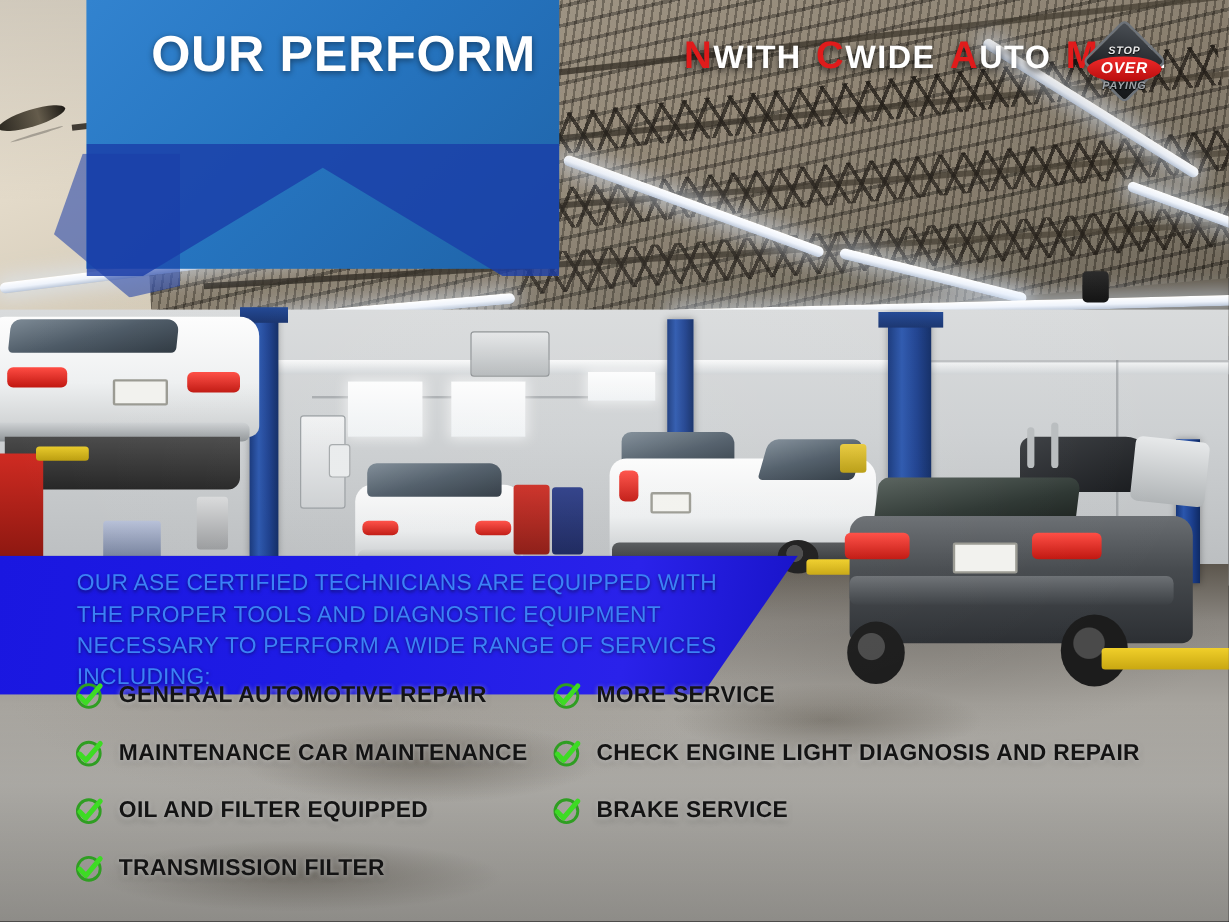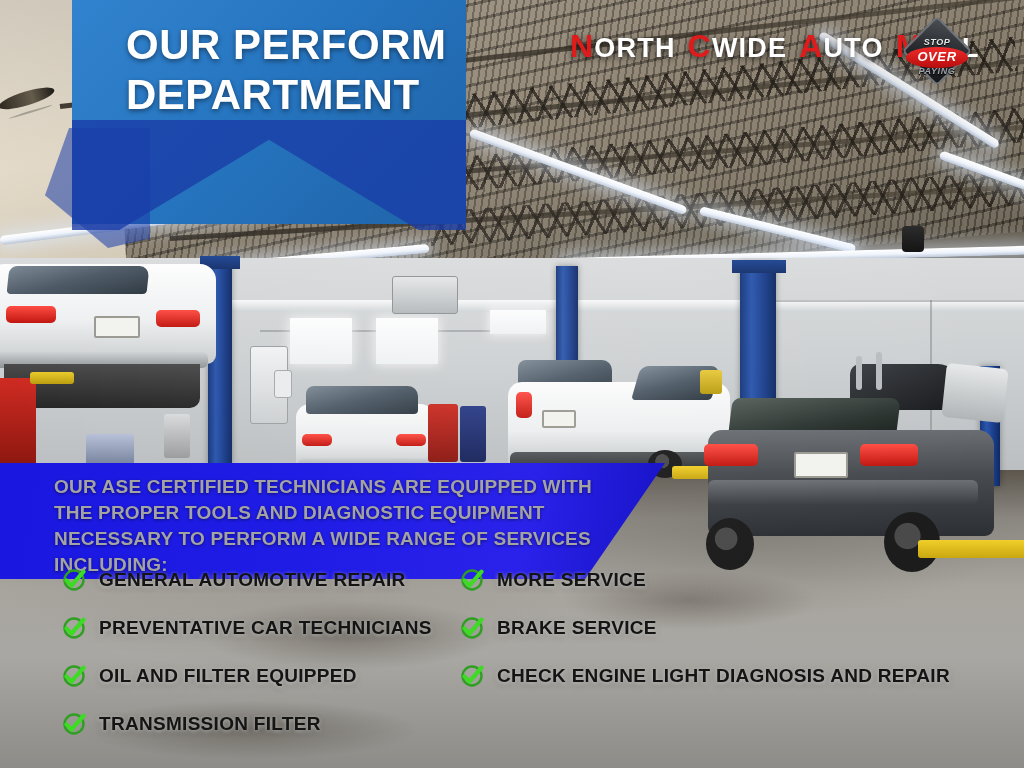--- a/index.html
+++ b/index.html
@@ -217,22 +217,22 @@
   }
 
   
   .banner {
     position: absolute; left: 0; top: 463px; width: 665px; height: 116px;
     background: linear-gradient(100deg, #1a17e0 0%, #1f1ce6 45%, #2a22ea 78%, #1713c6 100%);
     clip-path: polygon(0 0, 100% 0, 88% 100%, 0 100%);
     box-shadow: 0 2px 10px rgba(0,0,0,0.35);
   }
   .banner-text {
-    position: absolute; left: 54px; top: 474px; width: 540px;
-    color: #a3a3a3; font-size: 19px; font-weight: bold; line-height: 26px;
+    position: absolute; left: 64px; top: 474px; width: 540px;
+    color: #3b82f6; font-size: 19px; font-weight: normal; line-height: 26px;
     letter-spacing: 0.2px;
     text-shadow: 0 1px 3px rgba(0,0,0,0.5);
   }
 
   
   .services { position: absolute; left: 0; top: 556px; width: 1024px; height: 190px; text-align: right; }
   .svc-col { position: absolute; top: 0; }
   .svc-col.left { left: 62px; }
   .svc-col.right { left: 460px; }
   .svc-item {
@@ -365,27 +365,26 @@
     <div class="cabinet" style="left:876px; top:352px; width:6px; height:38px; background:#b9bdbf;"></div>
 
     <div class="photo-grade"></div>
   </div>
 
   <div class="header-panel"></div>
   <div class="header-wedge"></div>
   <div class="header-wedge-2"></div>
   <div class="header-title">
     <div>OUR PERFORM</div>
-    <div>DEPARTMENT</div>
   </div>
 
   <div class="brand">
     <span class="w">
       <span class="cap">N</span>
-        <span class="rest">ORTH</span>
+        <span class="rest">WITH</span>
     </span>
     <span class="w">
       <span class="cap">C</span>
         <span class="rest">WIDE</span>
     </span>
     <span class="w">
       <span class="cap">A</span>
         <span class="rest">UTO</span>
     </span>
     <span class="w">
@@ -417,21 +416,21 @@
         </span>
         <span class="svc-label">GENERAL AUTOMOTIVE REPAIR</span>
       </div>
       <div class="svc-item">
         <span class="check">
           <svg width="24" height="24" viewBox="0 0 24 24">
             <circle cx="12" cy="12" r="9.5" fill="none" stroke="#2f9e22" stroke-width="2.4"></circle>
             <path d="M4.5 12.4 L9.6 17.6 L21.5 3.6" fill="none" stroke="#3ddb24" stroke-width="4.2" stroke-linecap="round" stroke-linejoin="round"></path>
           </svg>
         </span>
-        <span class="svc-label">PREVENTATIVE CAR TECHNICIANS</span>
+        <span class="svc-label">MAINTENANCE CAR MAINTENANCE</span>
       </div>
       <div class="svc-item">
         <span class="check">
           <svg width="24" height="24" viewBox="0 0 24 24">
             <circle cx="12" cy="12" r="9.5" fill="none" stroke="#2f9e22" stroke-width="2.4"></circle>
             <path d="M4.5 12.4 L9.6 17.6 L21.5 3.6" fill="none" stroke="#3ddb24" stroke-width="4.2" stroke-linecap="round" stroke-linejoin="round"></path>
           </svg>
         </span>
         <span class="svc-label">OIL AND FILTER EQUIPPED</span>
       </div>
@@ -456,28 +455,28 @@
         </span>
         <span class="svc-label">MORE SERVICE</span>
       </div>
       <div class="svc-item">
         <span class="check">
           <svg width="24" height="24" viewBox="0 0 24 24">
             <circle cx="12" cy="12" r="9.5" fill="none" stroke="#2f9e22" stroke-width="2.4"></circle>
             <path d="M4.5 12.4 L9.6 17.6 L21.5 3.6" fill="none" stroke="#3ddb24" stroke-width="4.2" stroke-linecap="round" stroke-linejoin="round"></path>
           </svg>
         </span>
+        <span class="svc-label">CHECK ENGINE LIGHT DIAGNOSIS AND REPAIR</span>
+      </div>
+      <div class="svc-item">
+        <span class="check">
+          <svg width="24" height="24" viewBox="0 0 24 24">
+            <circle cx="12" cy="12" r="9.5" fill="none" stroke="#2f9e22" stroke-width="2.4"></circle>
+            <path d="M4.5 12.4 L9.6 17.6 L21.5 3.6" fill="none" stroke="#3ddb24" stroke-width="4.2" stroke-linecap="round" stroke-linejoin="round"></path>
+          </svg>
+        </span>
         <span class="svc-label">BRAKE SERVICE</span>
       </div>
-      <div class="svc-item">
-        <span class="check">
-          <svg width="24" height="24" viewBox="0 0 24 24">
-            <circle cx="12" cy="12" r="9.5" fill="none" stroke="#2f9e22" stroke-width="2.4"></circle>
-            <path d="M4.5 12.4 L9.6 17.6 L21.5 3.6" fill="none" stroke="#3ddb24" stroke-width="4.2" stroke-linecap="round" stroke-linejoin="round"></path>
-          </svg>
-        </span>
-        <span class="svc-label">CHECK ENGINE LIGHT DIAGNOSIS AND REPAIR</span>
-      </div>
     </div>
 
   </div>
 
 </div>
 
 </body></html>

